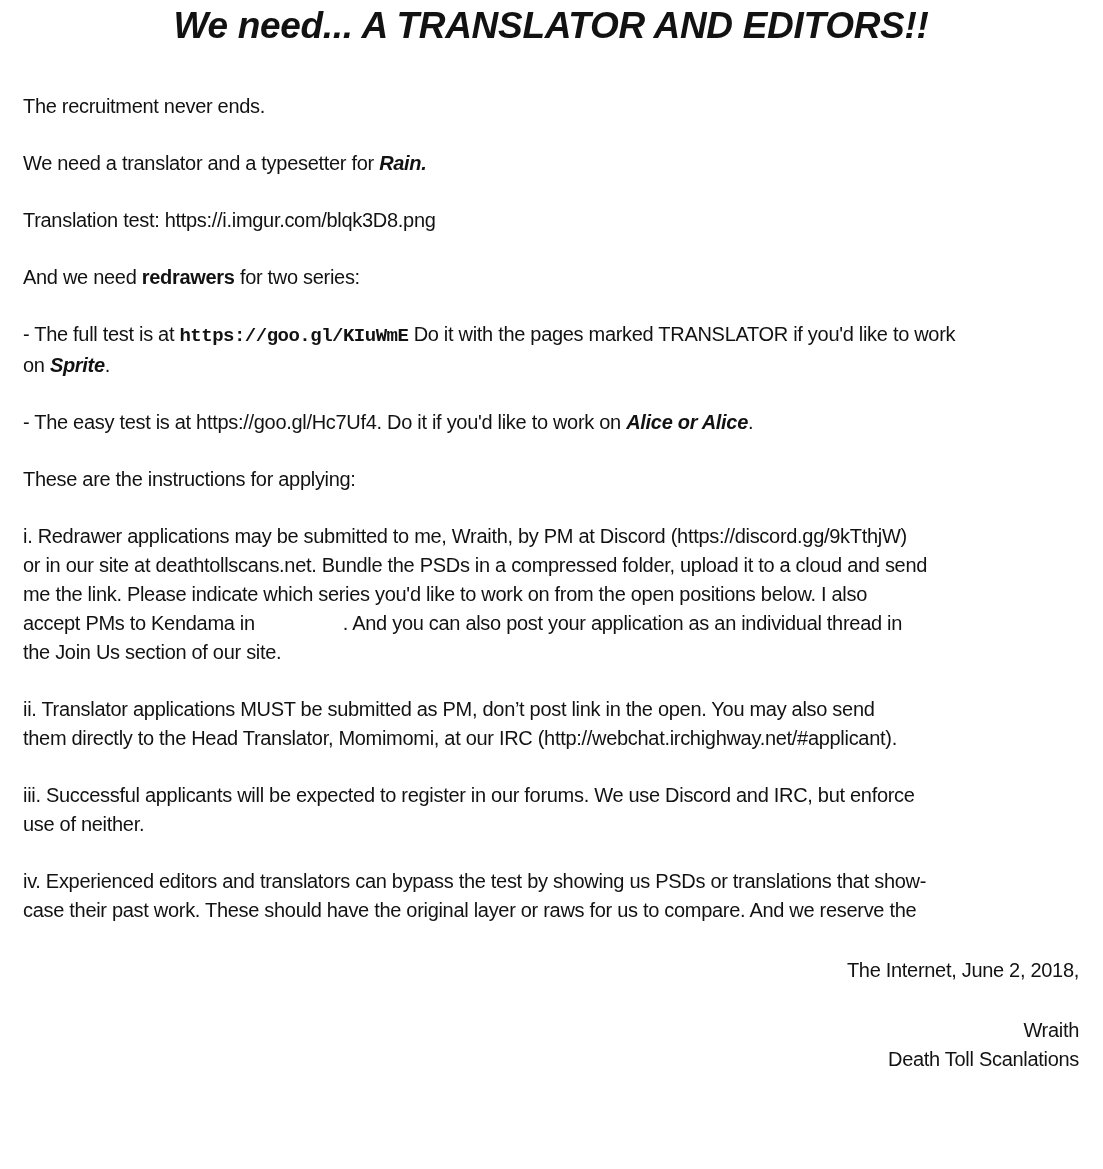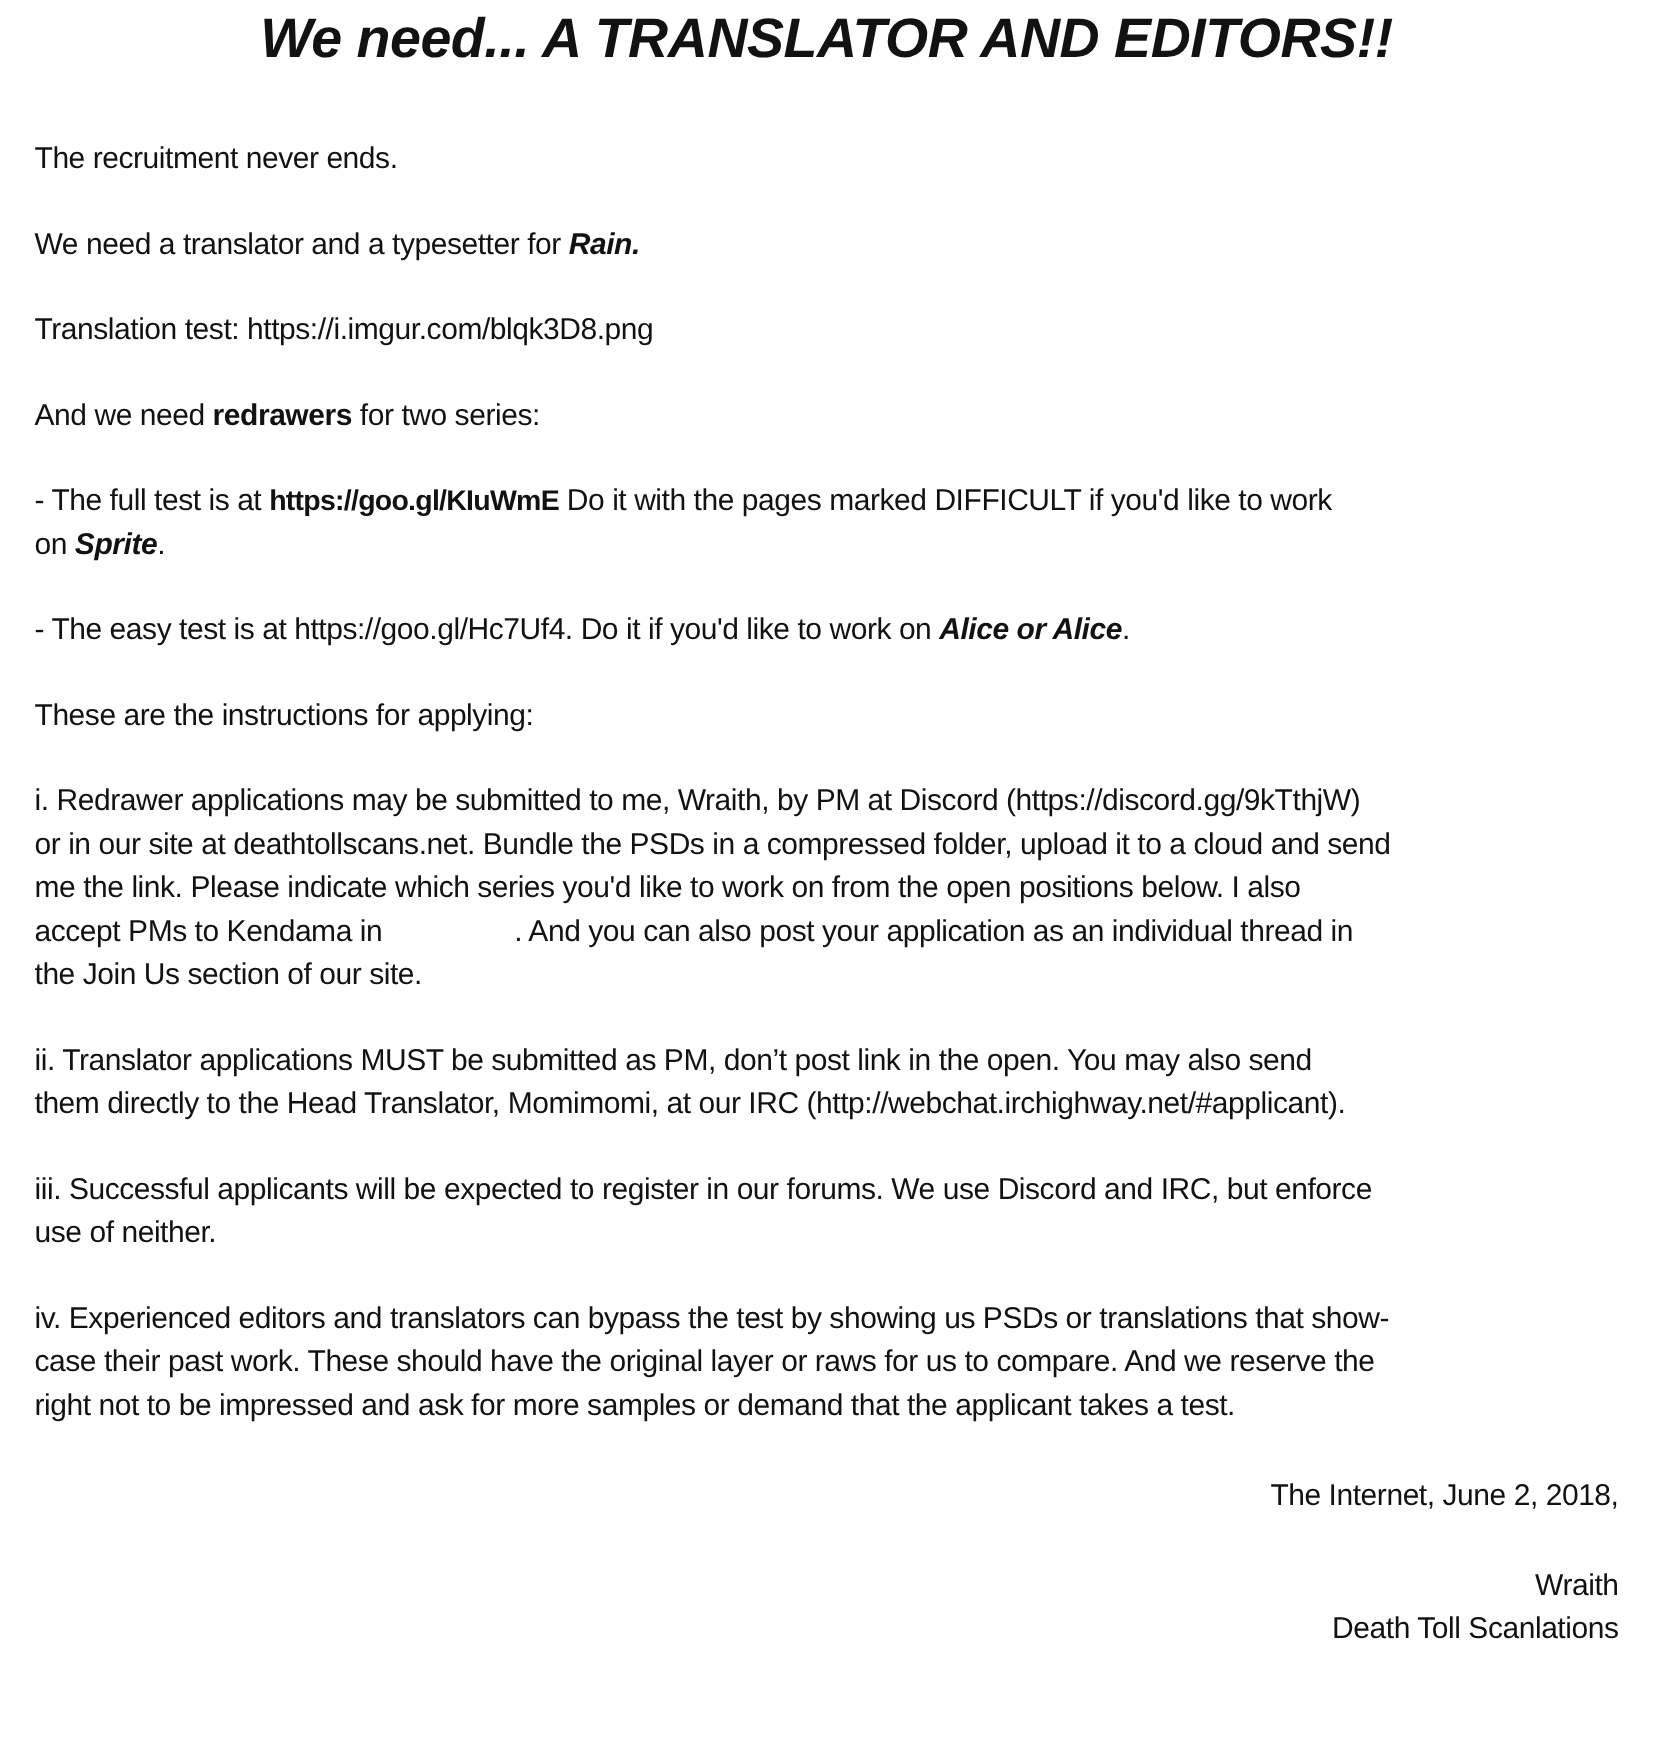--- a/index.html
+++ b/index.html
@@ -29,40 +29,40 @@
     font-size: 20px;
     line-height: 29px;
     letter-spacing: -0.3px;
     margin-bottom: 28px;
     white-space: nowrap;
   }
   .para.right { text-align: right; margin-top: 31px; }
   .b  { font-weight: bold; }
   .bi { font-weight: bold; font-style: italic; }
   .mb {
-    font-family: Liberation Sans, sans-serif;
+    font-family: Liberation Mono, monospace;
     font-weight: bold;
     font-size: 19px;
     letter-spacing: -0.5px;
   }
   .gap { display: inline-block; width: 88px; }
 </style>
 </head>
 <body>
 
 <div class="page">
   <h1 class="title">We need... A TRANSLATOR AND EDITORS!!</h1>
   <div id="content">
       <p class="para"><span>The recruitment never ends.</span></p>
       <p class="para"><span>We need a translator and a typesetter for </span><span class="bi">Rain.</span></p>
       <p class="para"><span>Translation test: </span><span>https://i.imgur.com/blqk3D8.png</span></p>
       <p class="para"><span>And we need </span><span class="b">redrawers</span><span> for two series:</span></p>
-      <p class="para"><span>- The full test is at </span><span class="mb">https://goo.gl/KIuWmE</span><span> Do it with the pages marked DIFFICULT if you'd like to work</span><br><span>on </span><span class="bi">Sprite</span><span>.</span></p>
+      <p class="para"><span>- The full test is at </span><span class="mb">https://goo.gl/KIuWmE</span><span> Do it with the pages marked TRANSLATOR if you'd like to work</span><br><span>on </span><span class="bi">Sprite</span><span>.</span></p>
       <p class="para"><span>- The easy test is at </span><span>https://goo.gl/Hc7Uf4</span><span>. Do it if you'd like to work on </span><span class="bi">Alice or Alice</span><span>.</span></p>
       <p class="para"><span>These are the instructions for applying:</span></p>
       <p class="para"><span>i. Redrawer applications may be submitted to me, Wraith, by PM at Discord (</span><span>https://discord.gg/9kTthjW</span><span>)</span><br><span>or in our site at </span><span>deathtollscans.net</span><span>. Bundle the PSDs in a compressed folder, upload it to a cloud and send</span><br><span>me the link. Please indicate which series you'd like to work on from the open positions below. I also</span><br><span>accept PMs to Kendama in</span><span class="gap"></span><span>. And you can also post your application as an individual thread in</span><br><span>the Join Us section of our site.</span></p>
       <p class="para"><span>ii. Translator applications MUST be submitted as PM, don’t post link in the open. You may also send</span><br><span>them directly to the Head Translator, Momimomi, at our IRC (</span><span>http://webchat.irchighway.net/#applicant</span><span>).</span></p>
       <p class="para"><span>iii. Successful applicants will be expected to register in our forums. We use Discord and IRC, but enforce</span><br><span>use of neither.</span></p>
-      <p class="para"><span>iv. Experienced editors and translators can bypass the test by showing us PSDs or translations that show-</span><br><span>case their past work. These should have the original layer or raws for us to compare. And we reserve the</span><br><span>right not to be impressed and ask for more samples or demand that the applicant takes a test.</span></p>
+      <p class="para"><span>iv. Experienced editors and translators can bypass the test by showing us PSDs or translations that show-</span><br><span>case their past work. These should have the original layer or raws for us to compare. And we reserve the</span><br></p>
       <p class="para right"><span>The Internet, June 2, 2018,</span></p>
       <p class="para right"><span>Wraith</span><br><span>Death Toll Scanlations</span></p>
     </div>
 </div>
 
 </body></html>

